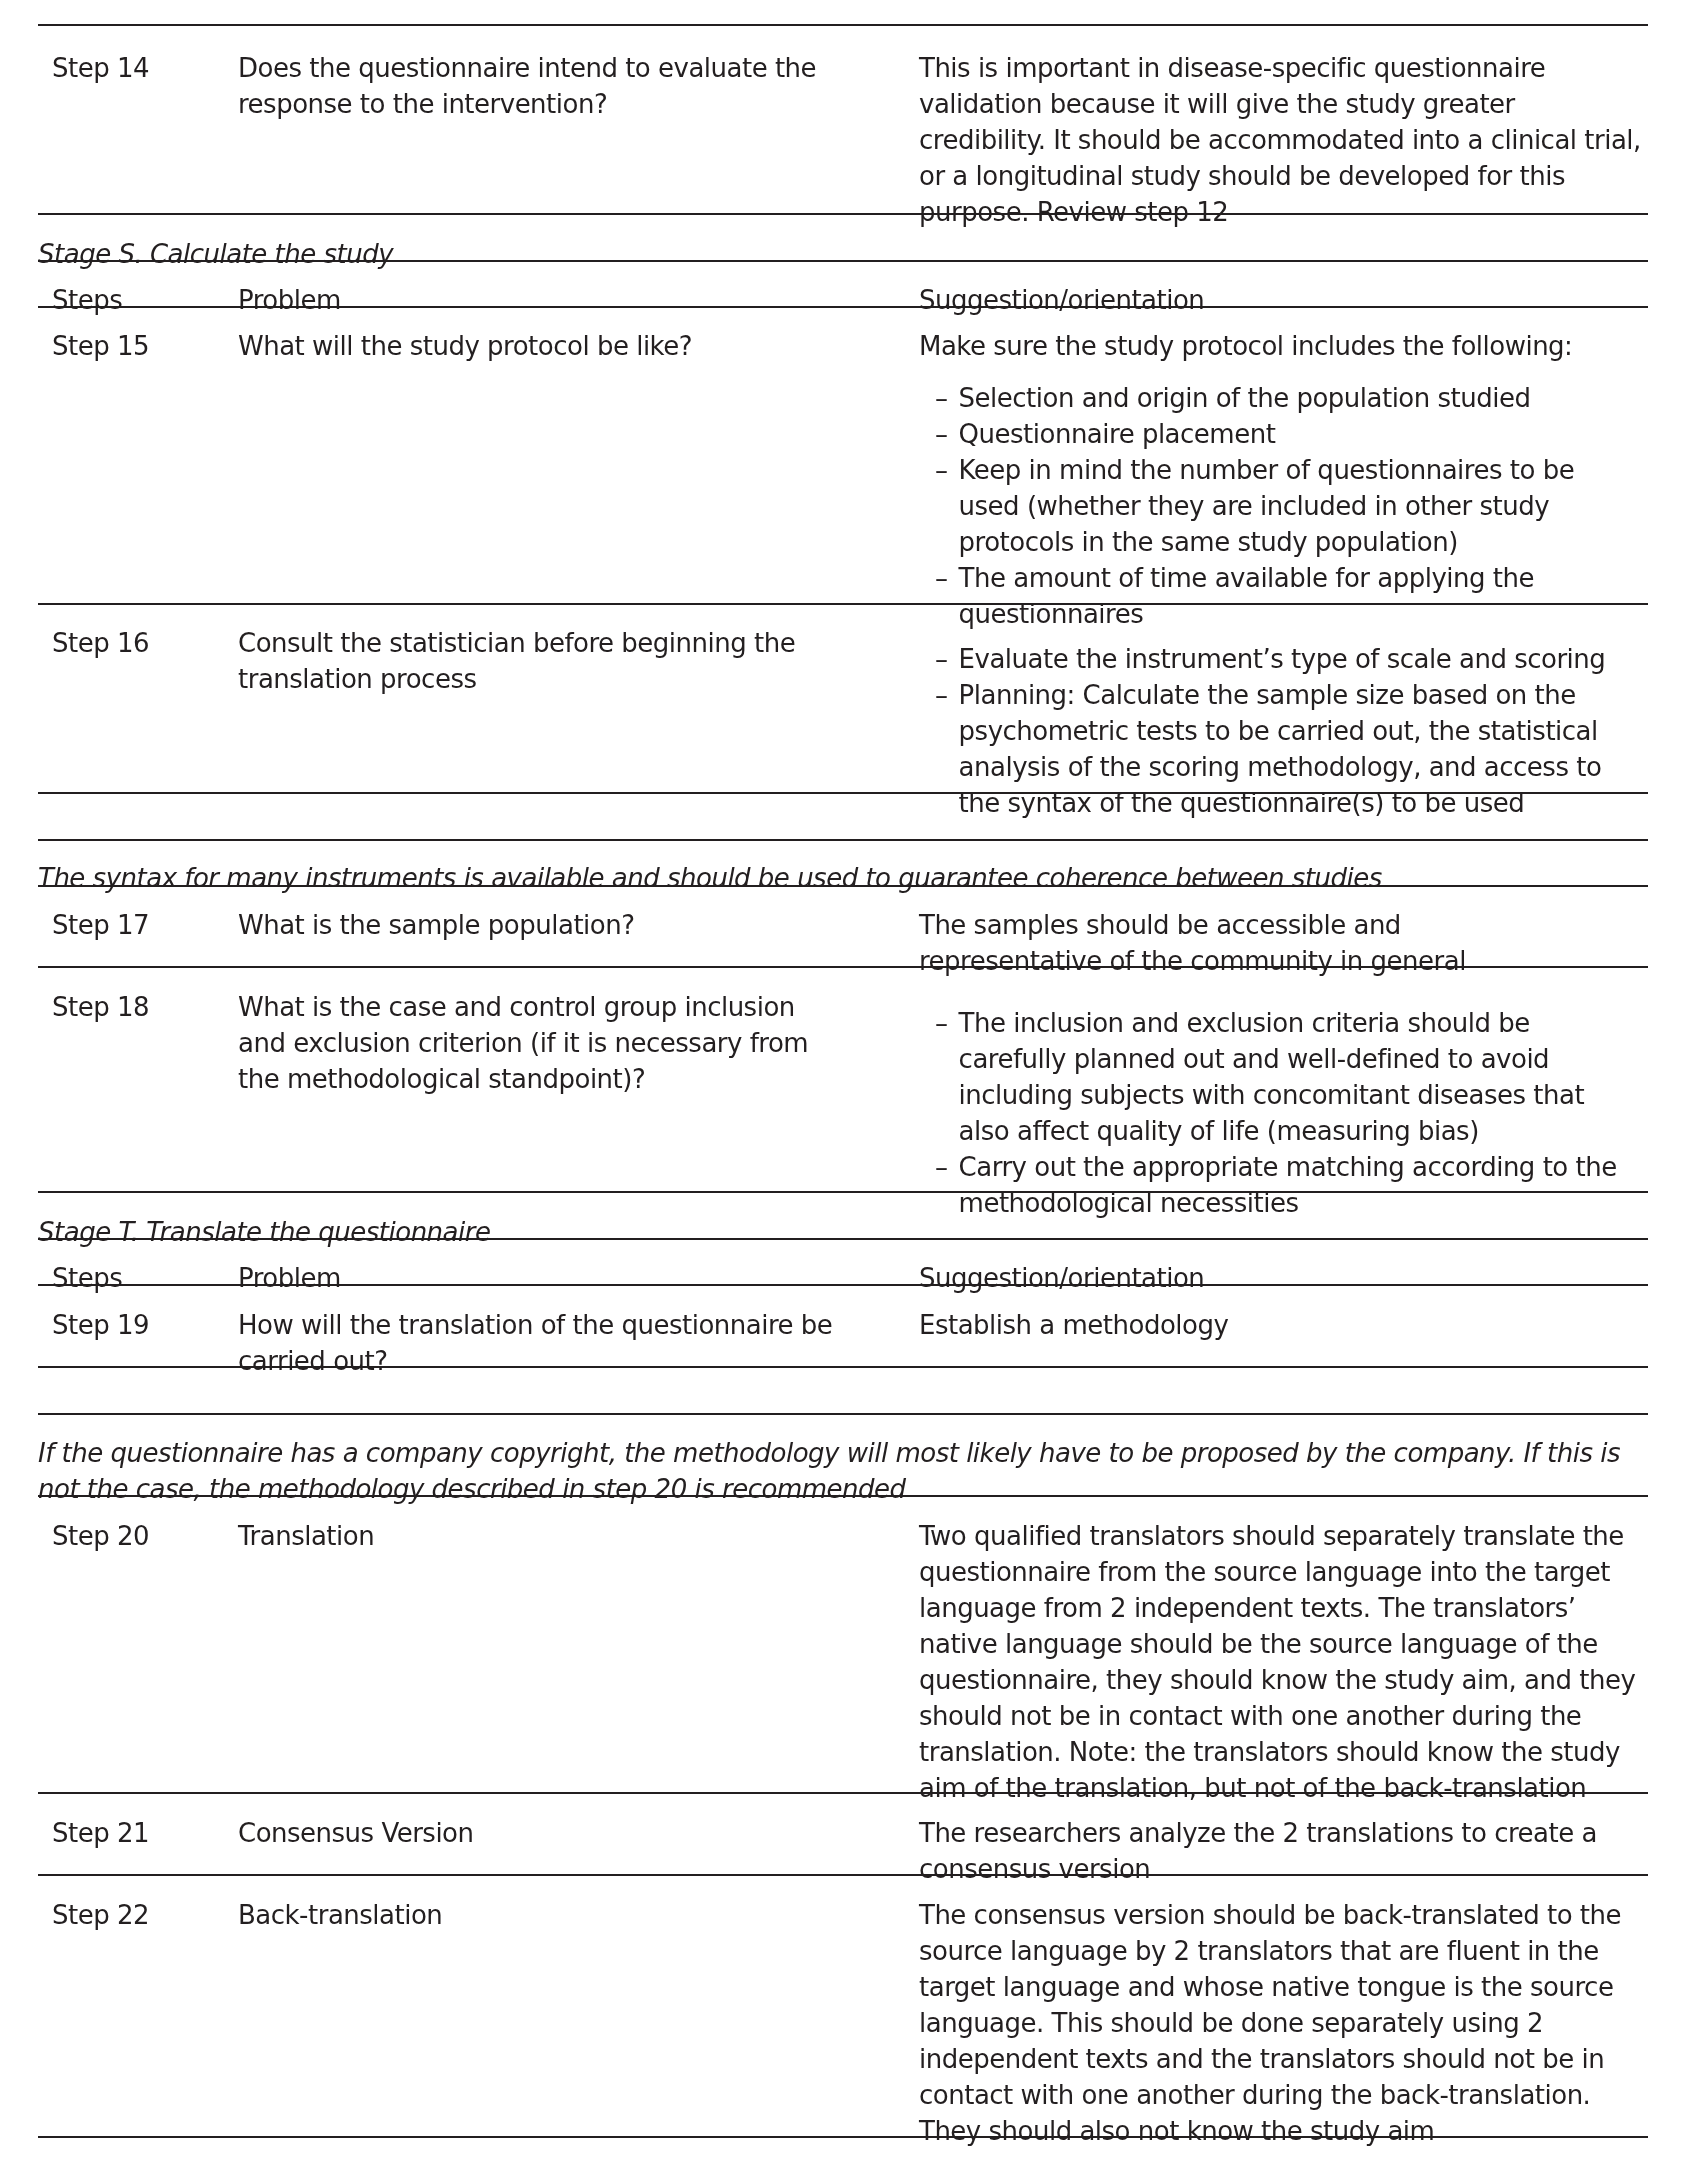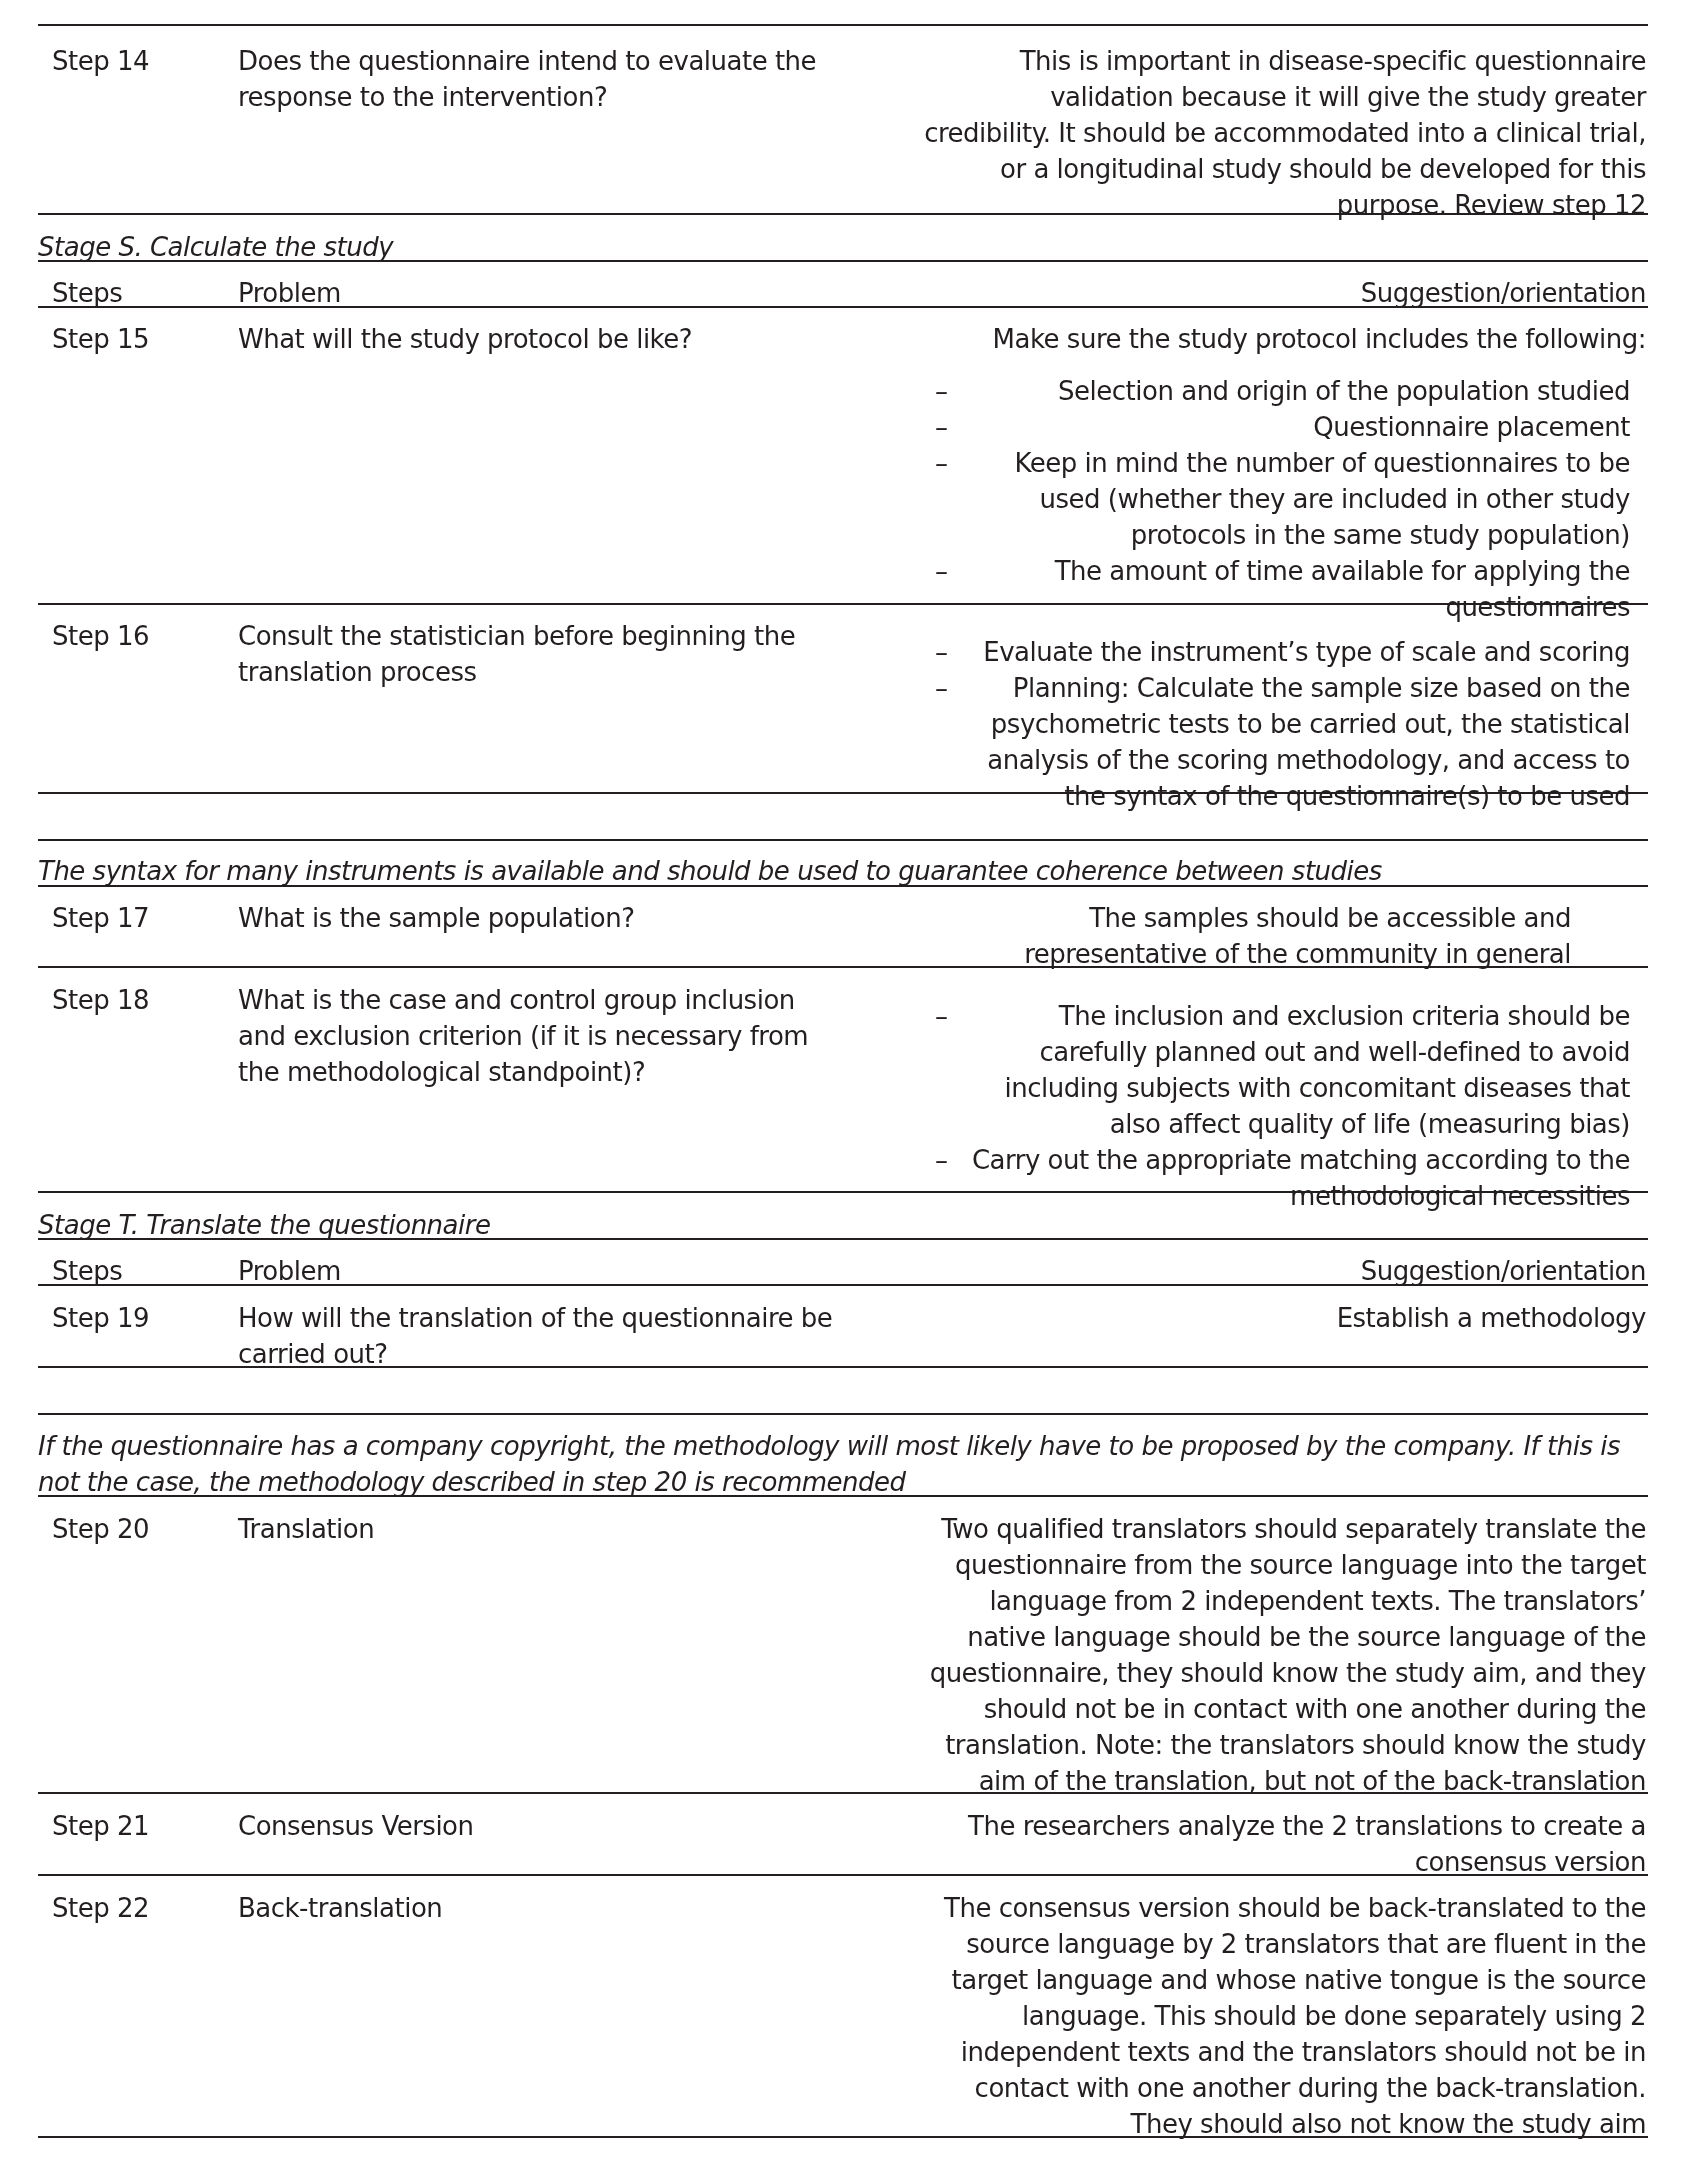--- a/index.html
+++ b/index.html
@@ -1,23 +1,23 @@
 <!DOCTYPE html>
 <html style="font-size:12.6px"><head>
 <meta charset="utf-8">
 <style>
   html, body { margin:0; padding:0; background:#ffffff; }
   body { width:1685px; height:2183px; position:relative; overflow:hidden;
          font-family:"DejaVu Sans", sans-serif; color:#231f20; }
   .rule { position:absolute; left:38px; width:1610px; height:2.4px; background:#231f20; }
   .row { position:absolute; left:38px; width:1610px; }
-  .cell { position:absolute; top:8px; font-size:26px; line-height:36px; letter-spacing:-0.5px; }
+  .cell { position:absolute; top:15px; font-size:26px; line-height:36px; letter-spacing:-0.5px; }
   .c1 { left:14px; width:173px; }
   .c2 { left:200px; width:629px; }
-  .c3 { left:881px; width:727px;text-align:right; }
+  .c3 { left:881px; width:727px; }
   .full { left:0; width:1610px;font-style:italic; }
   .italic { font-style:italic; }
   .bullets { margin:16px; padding:0; list-style:none; }
   .bullets li { padding-left:23.6px; position:relative; }
   .bullets li::before { content:"\2013"; position:absolute; left:0; }
   .lead { display:block; }
 </style>
 </head>
 <body>
 

